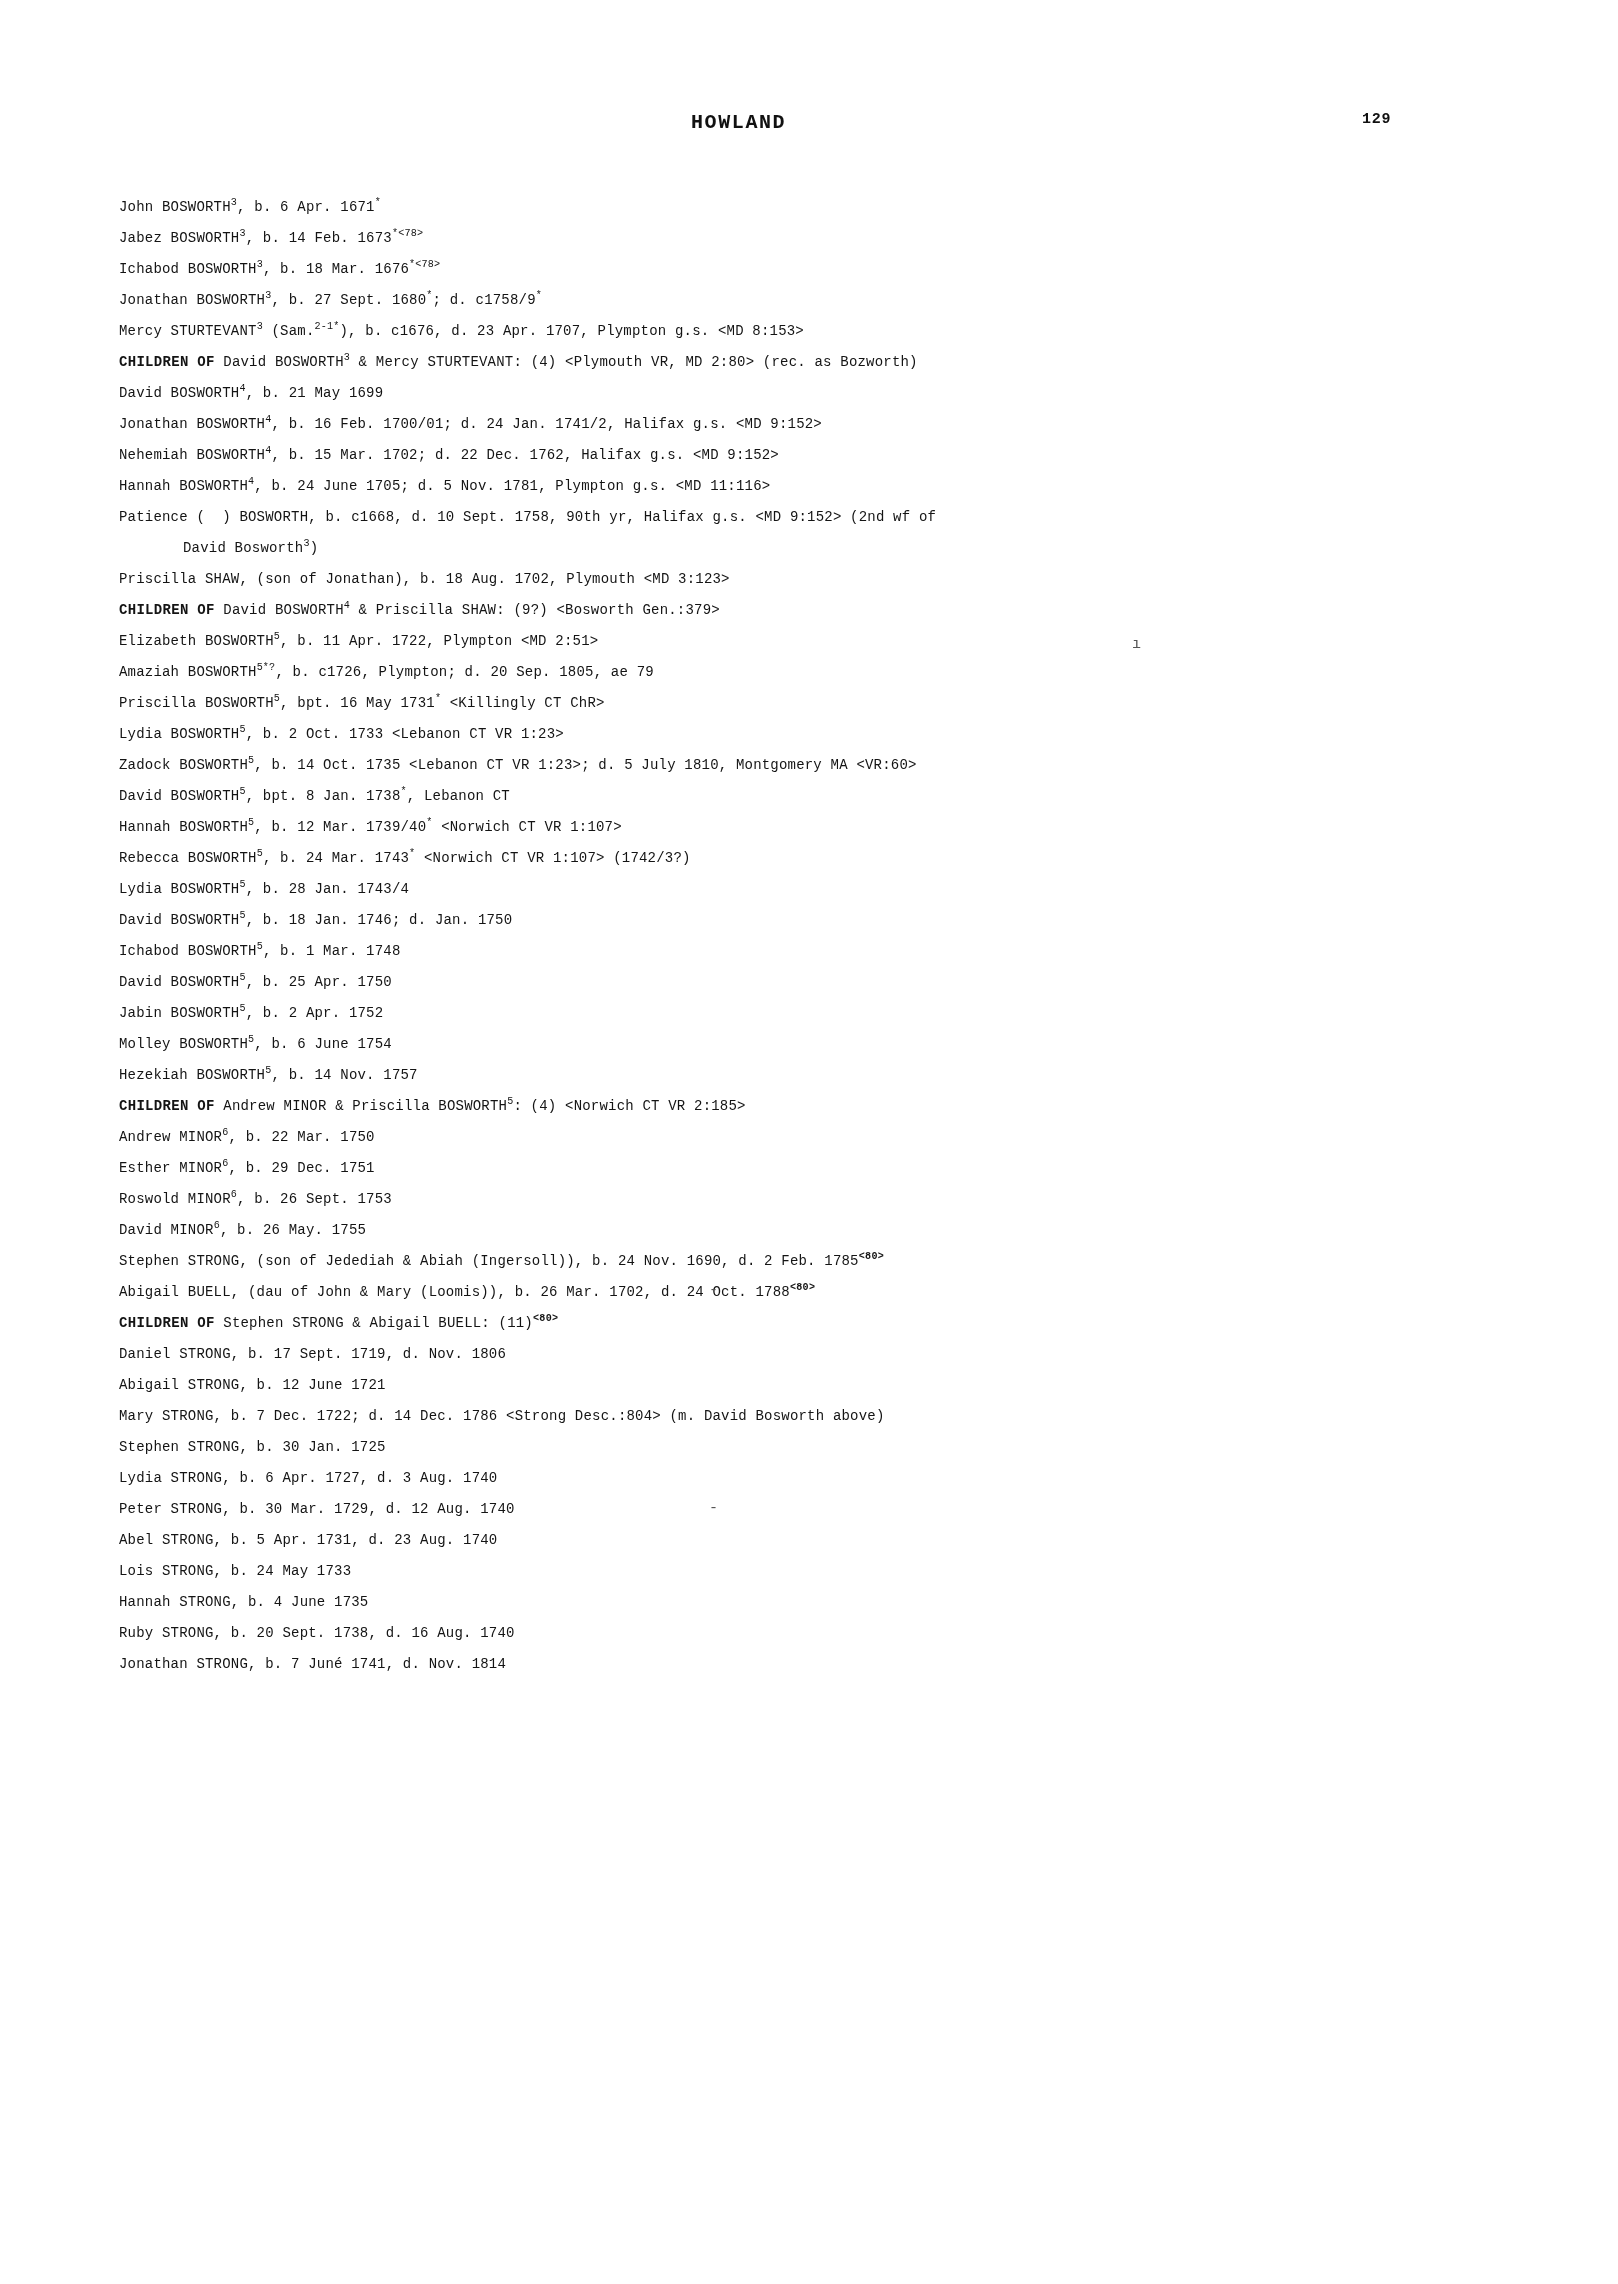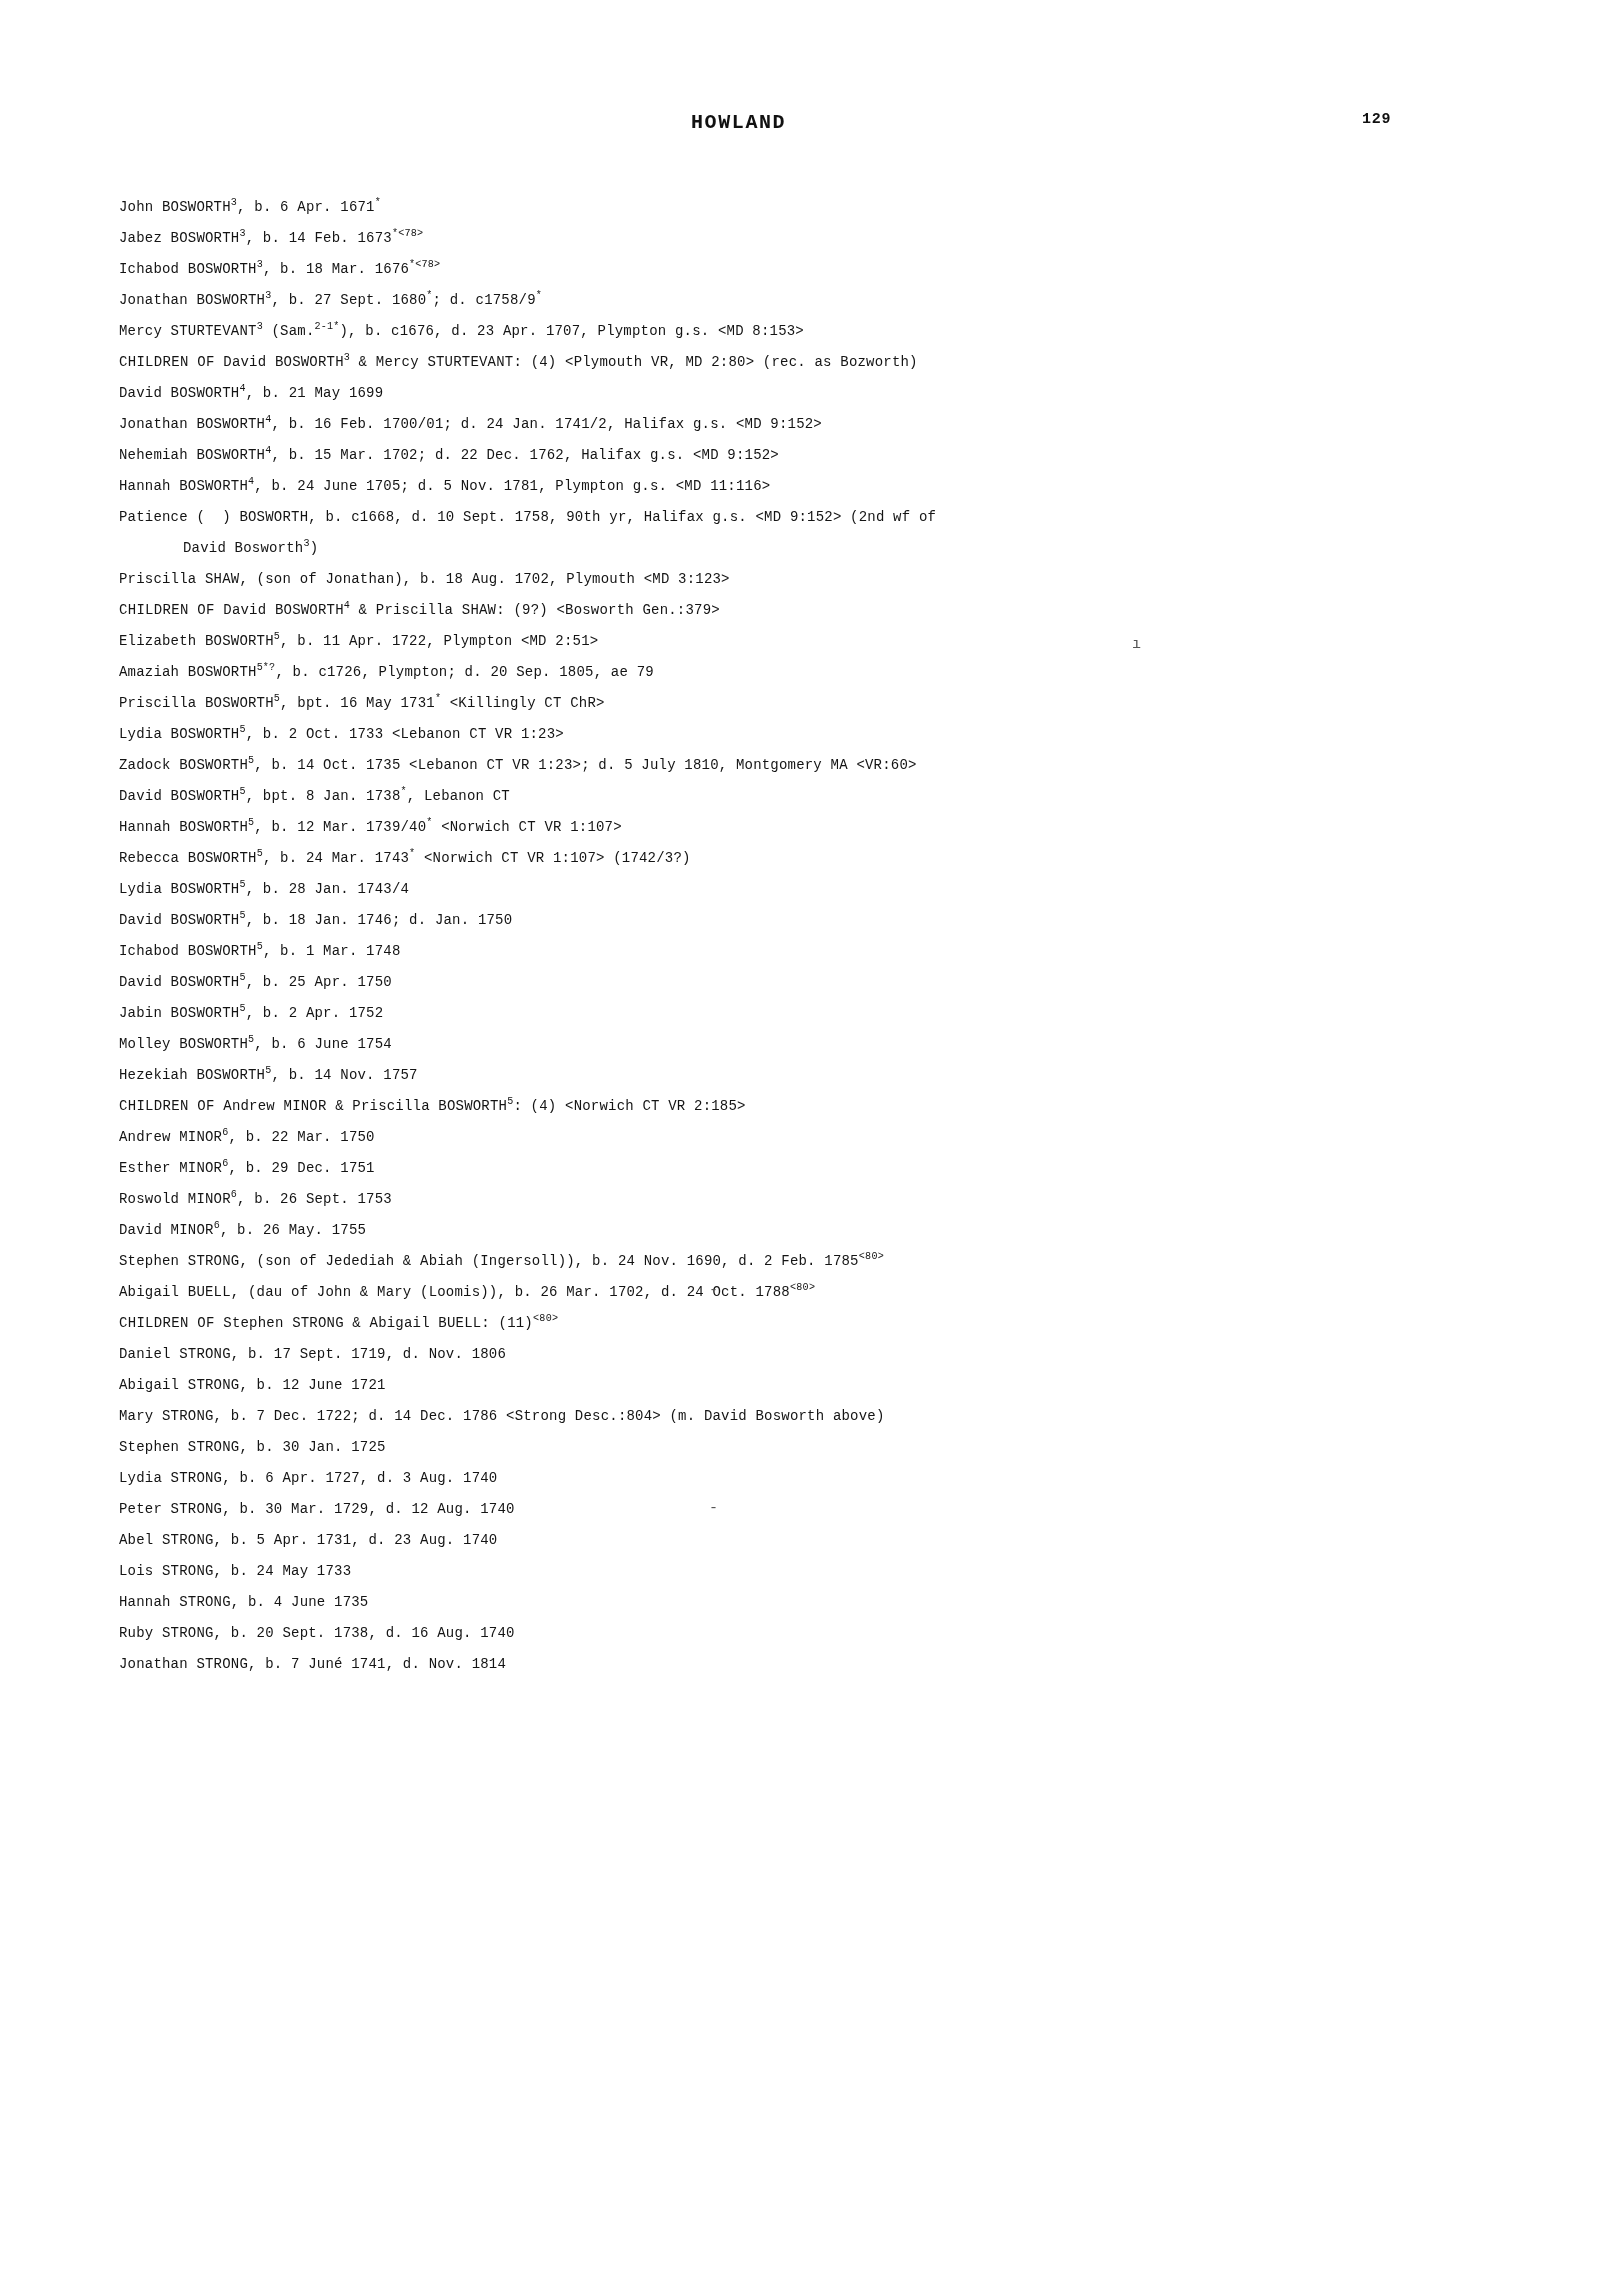--- a/index.html
+++ b/index.html
@@ -54,21 +54,21 @@
     font-size: 14px;
     line-height: 31px;
     white-space: pre-wrap;
     letter-spacing: 0.2px;
     color: #141414;
   }
   .line.indent {
     padding-left: 64px;
   }
   .bold {
-    font-weight: normal;
+    font-weight: bold;
     letter-spacing: 0.3px;
   }
   sup {
     font-size: 0.72em;
     vertical-align: super;
     line-height: 0;
   }
   .stray1 {
     position: absolute;
     left: 1132px;

